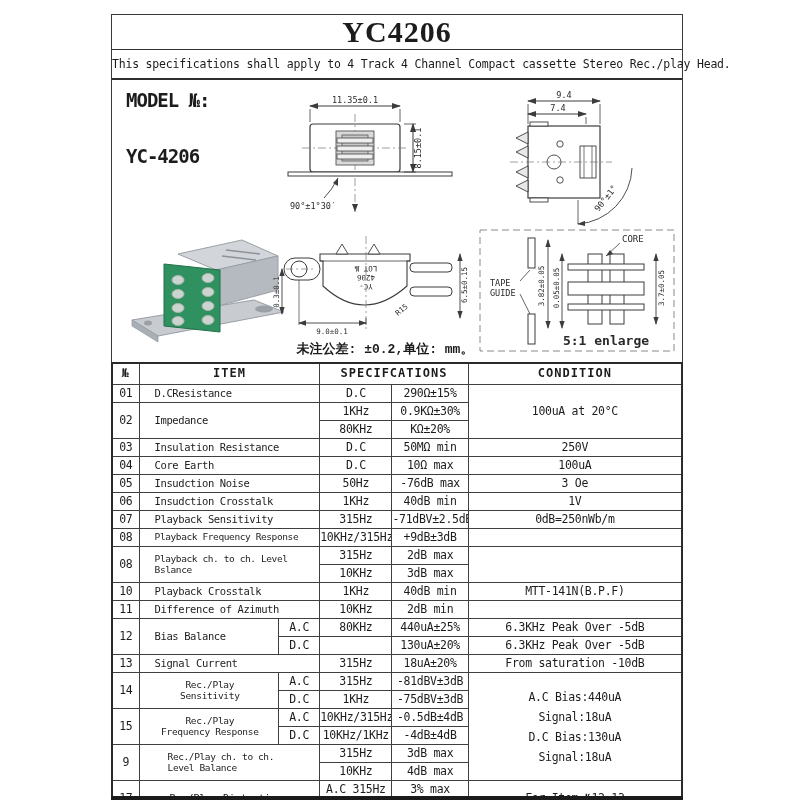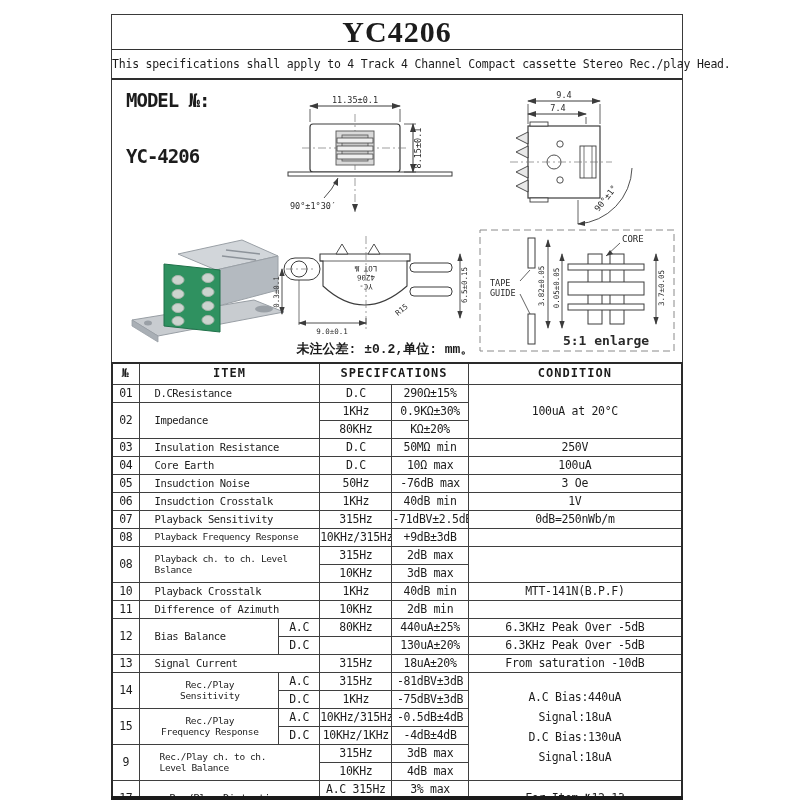--- a/index.html
+++ b/index.html
@@ -342,21 +342,21 @@
       <td>10KHz/315Hz</td>
       <td>-0.5dB±4dB</td>
     </tr>
     <tr>
       <td>D.C</td>
       <td>10KHz/1KHz</td>
       <td>-4dB±4dB</td>
     </tr>
     <tr>
       <td rowspan="2">9</td>
-      <td colspan="2" rowspan="2" class="item item-sm" style="padding-left:20px">Rec./Play ch. to ch.
+      <td colspan="2" rowspan="2" class="item item-sm" style="padding-left:28px">Rec./Play ch. to ch.
 Level Balance</td>
       <td>315Hz</td>
       <td>3dB max</td>
     </tr>
     <tr>
       <td>10KHz</td>
       <td>4dB max</td>
     </tr>
     <tr>
       <td rowspan="2">17</td>

